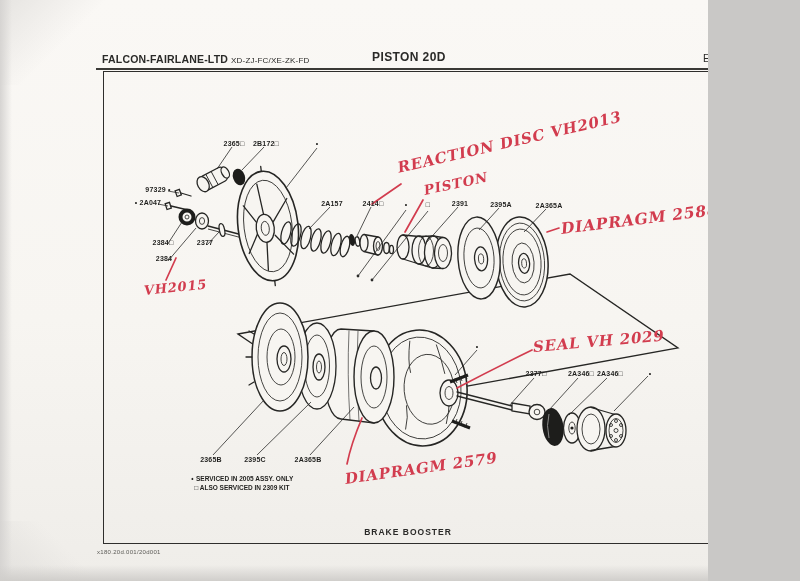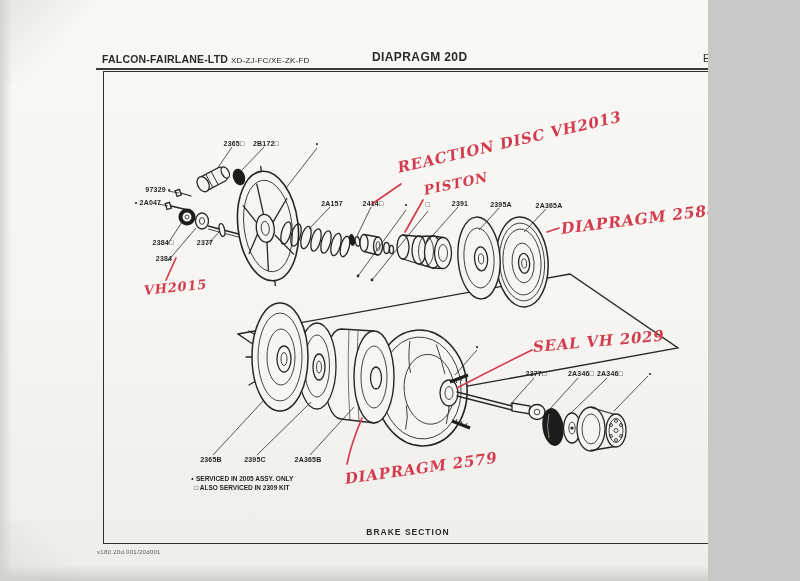--- a/index.html
+++ b/index.html
@@ -47,21 +47,21 @@
 <body>
 
 <div class="page">
   <div class="corner-tl"></div>
   <div class="corner-bl"></div>
   <div class="shade-left"></div>
   <div class="shade-bottom"></div>
 
   <span class="hdr hdr-brand">FALCON-FAIRLANE-LTD</span>
   <span class="hdr hdr-models">XD-ZJ-FC/XE-ZK-FD</span>
-  <span class="hdr hdr-section">DIAPRAGM 20D</span>
+  <span class="hdr hdr-section">PISTON 20D</span>
   <span class="hdr hdr-page">E 4</span>
   <div class="top-rule"></div>
   <div class="frame"></div>
 
   <svg class="diag" viewBox="0 0 800 581">
 
     <g>
       <polygon points="238,334 570,274 678,348 346,408" class="s1"></polygon>
     </g>
 
@@ -286,16 +286,16 @@
   <span class="hw" style="left:561px;top:219px;font-size:15.5px;transform:rotate(-7deg)">DIAPRAGM 2588</span>
   <span class="hw" style="left:144px;top:283px;font-size:13px;transform:rotate(-6deg)">VH2015</span>
   <span class="hw" style="left:533px;top:338px;font-size:15px;transform:rotate(-5deg)">SEAL VH 2029</span>
   <span class="hw" style="left:345px;top:470px;font-size:15px;transform:rotate(-8deg)">DIAPRAGM 2579</span>
 
   <div class="legend">
     <div class="row"><span class="mk">•</span><span>SERVICED IN 2005 ASSY. ONLY</span></div>
     <div class="row"><span class="mk">□</span><span>ALSO SERVICED IN 2309 KIT</span></div>
   </div>
 
-  <span class="caption">BRAKE SECTION</span>
+  <span class="caption">BRAKE BOOSTER</span>
   <span class="doccode">x180.20d.001/20d001</span>
   <div class="penmark"></div>
 </div>
 
 </body></html>

